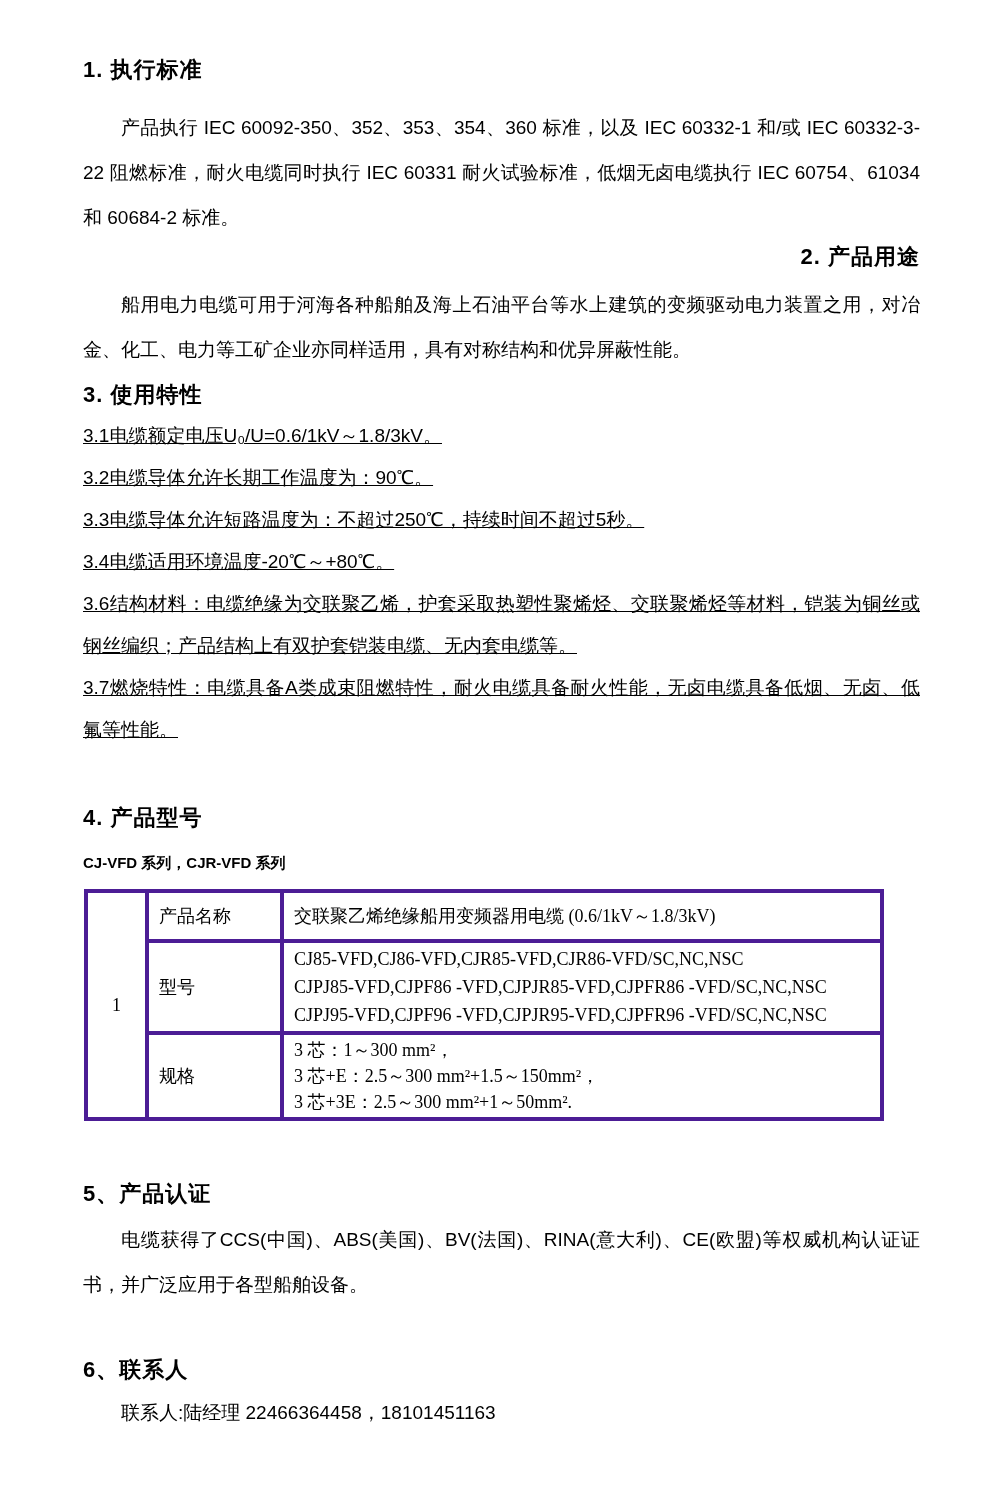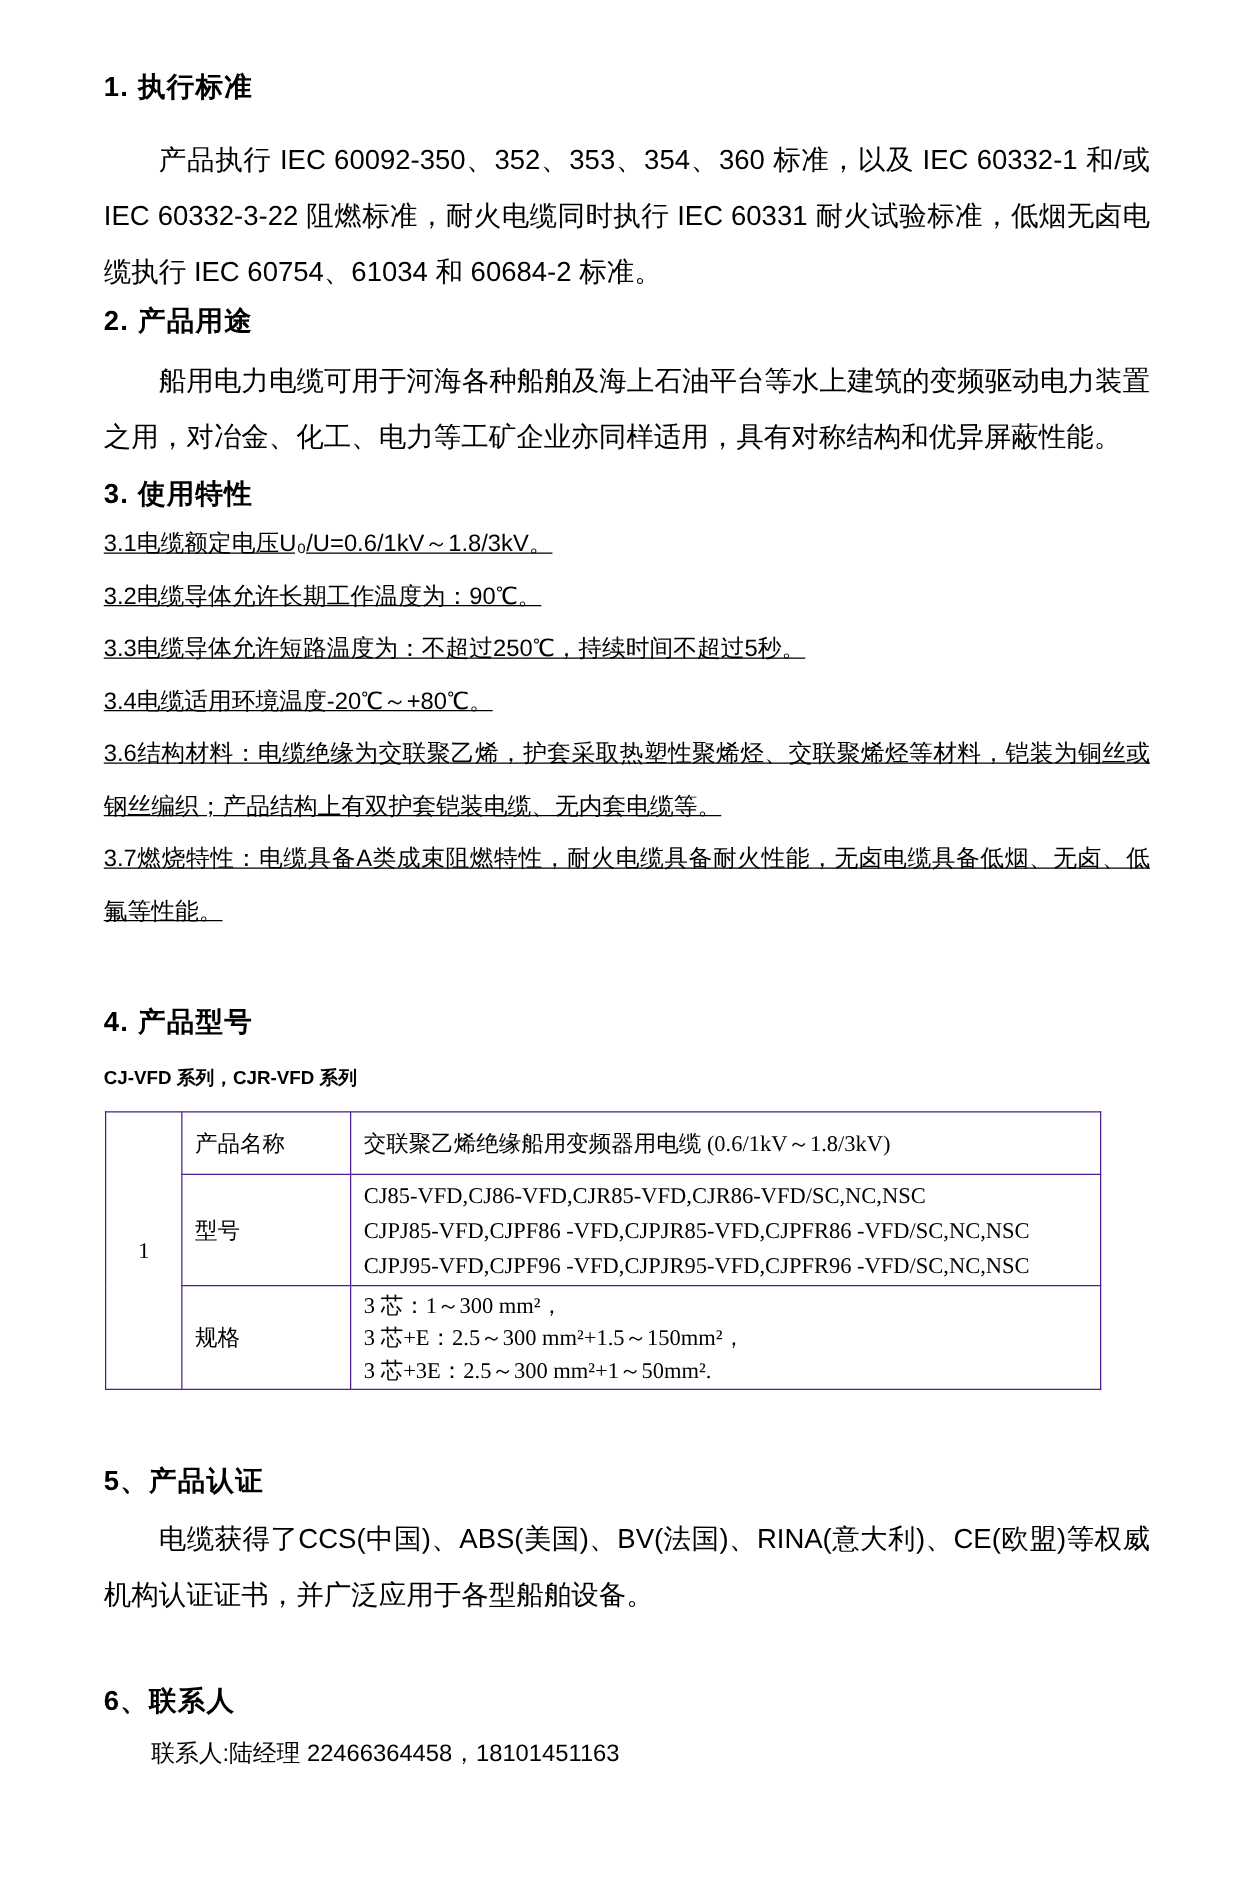--- a/index.html
+++ b/index.html
@@ -16,57 +16,57 @@
     padding: 55px 80px 0 83px;
   }
   .sec-heading {
     font-size: 22px;
     font-weight: bold;
     line-height: 30px;
     margin: 0;
     letter-spacing: 1px;
   }
   .para {
-    font-size: 22px;
+    font-size: 19px;
     line-height: 45px;
     margin: 0;
     text-align: justify;
     text-align-last: left;
   }
   .indent { text-indent: 2em; }
   .item {
     font-size: 19px;
     line-height: 42px;
     margin: 0;
     text-align: justify;
     text-align-last: left;
     text-decoration: underline;
   }
-  .mt-h2 { margin-top: 2px; }
+  .mt-h2 { margin-top: 2px; text-align: right; }
   .mt-p2 { margin-top: 10px; }
   .mt-h3 { margin-top: 8px; }
   .items { margin-top: 5px; }
   .mt-h4 { margin-top: 52px; }
   .series-line {
     font-size: 15px;
     line-height: 40px;
     margin: 10px 0 0 0;
     font-weight: bold;
   }
   .mt-p1 { margin-top: 20px; }
   .product-table {
     border-collapse: collapse;
     width: 796px;
     margin: 6px 0 0 1px;
     font-family: "Liberation Serif", serif;
     font-size: 18px;
     table-layout: fixed;
   }
   .product-table td {
-    border: 1px solid #4c1d95;
+    border: 4px solid #4c1d95;
     padding: 2px 10px;
     vertical-align: middle;
     overflow: hidden;
   }
   .product-table .idx-cell { text-align: center; padding: 2px 2px; }
   .row-name  { height: 50px; }
   .row-model { height: 84px; }
   .row-spec  { height: 80px; }
   .cell-lines div { line-height: 28px; white-space: nowrap; }
   .row-spec .cell-lines div { line-height: 26px; }

